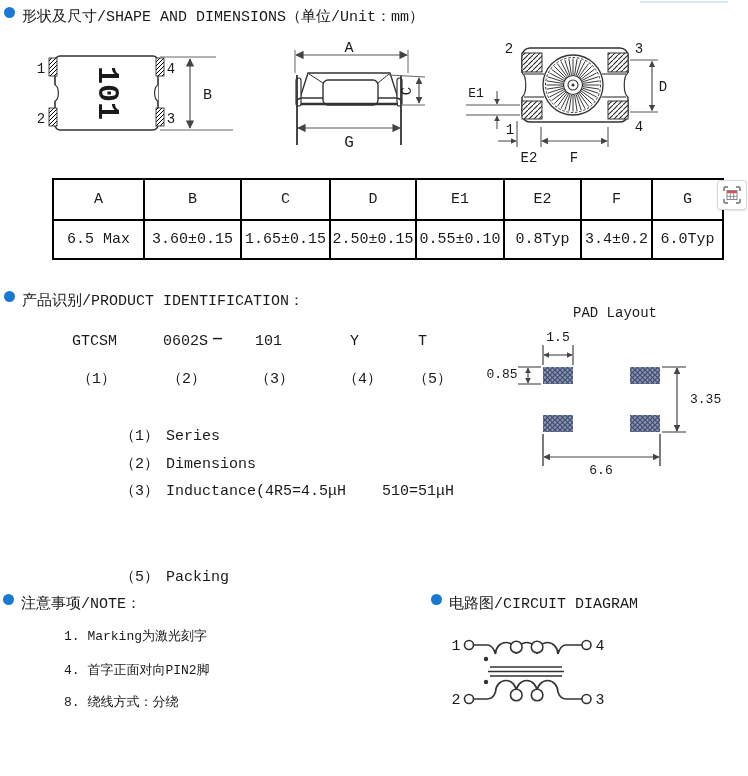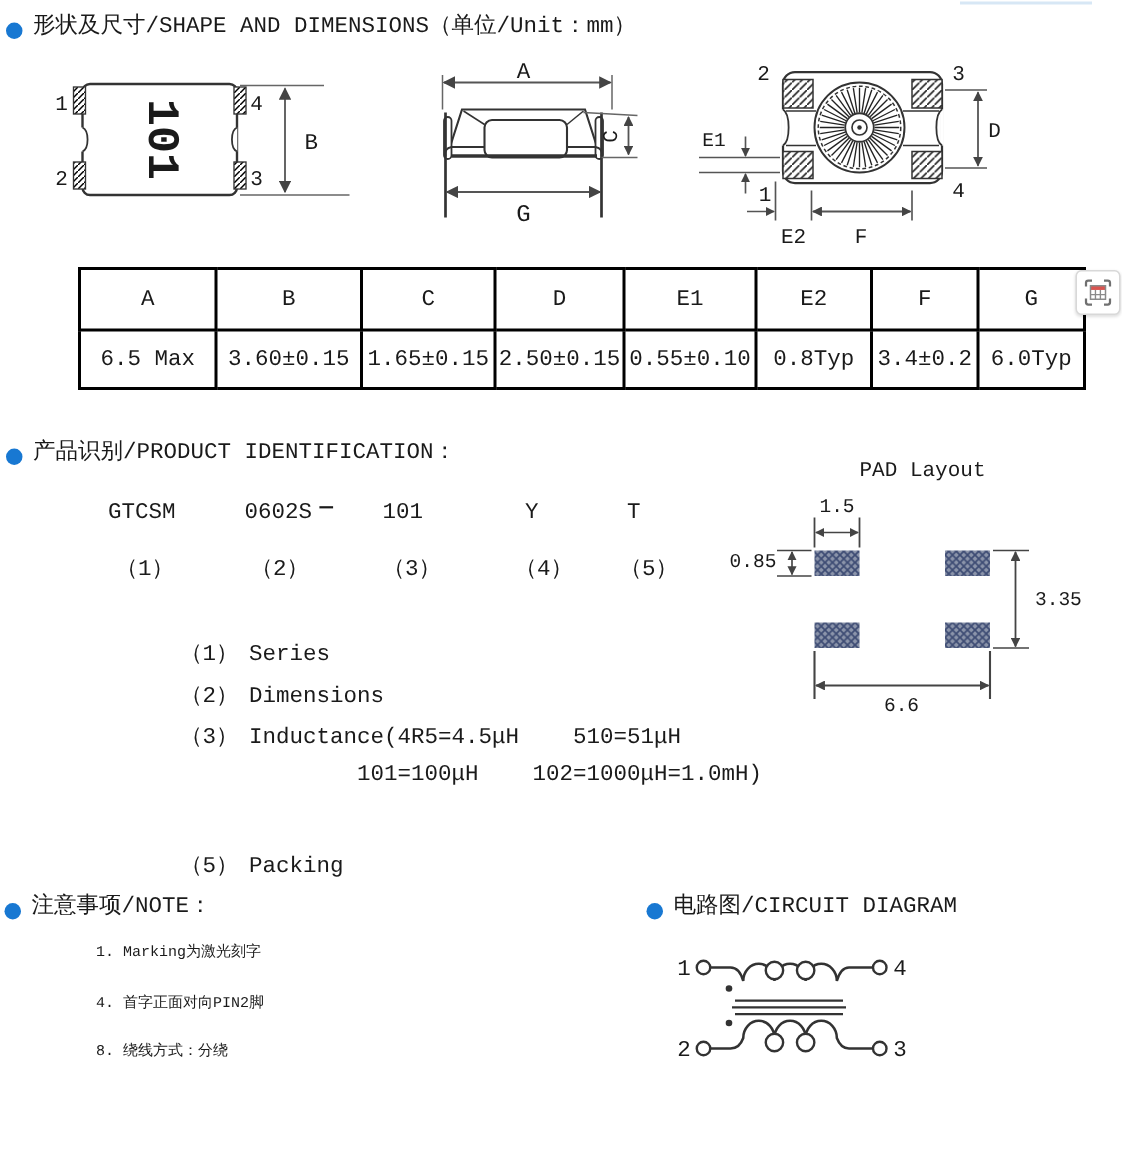--- a/index.html
+++ b/index.html
@@ -1,33 +1,33 @@
 <!DOCTYPE html>
 <html><head>
 <meta charset="utf-8">
 <style>
   html,body{margin:0;padding:0;background:#fff;}
   .page{position:relative;width:748px;height:776px;background:#fff;overflow:hidden;
         font-family:"Liberation Mono","DejaVu Sans Mono",monospace;color:#1a1a1a;}
   .abs{position:absolute;}
-  .sec-title{display:flex;align-items:flex-end;gap:7px;font-size:15px;white-space:pre;}
+  .sec-title{display:flex;align-items:flex-start;gap:7px;font-size:15px;white-space:pre;}
   .bullet{width:11px;height:11px;border-radius:50%;background:#1878d2;flex:0 0 auto;}
   table.dims{position:absolute;left:52px;top:178px;width:670px;border-collapse:collapse;
              table-layout:fixed;font-size:15px;text-align:center;}
   .dims th,.dims td{border:2px solid #000;font-weight:normal;padding:0;overflow:hidden;}
   .dims th{height:39px;}
   .dims td{height:37px;}
   .tbl-tool{position:absolute;left:717px;top:180px;width:28px;height:28px;background:#fff;
             border:1px solid #d8d8d8;border-radius:4px;box-shadow:0 1px 2px rgba(0,0,0,.12);
             display:flex;align-items:center;justify-content:center;cursor:pointer;}
   .code-part{position:absolute;font-size:15px;white-space:pre;}
   .code-dash{font-weight:bold;}
   .legend-row{position:absolute;left:84px;font-size:15px;white-space:pre;}
   .legend-num{display:inline-block;width:46px;}
-  .note-item{position:absolute;left:64px;font-size:10px;white-space:pre;}
+  .note-item{position:absolute;left:64px;font-size:13px;white-space:pre;}
   svg text{font-family:"Liberation Mono","DejaVu Sans Mono",monospace;fill:#1a1a1a;}
   .faint-line{position:absolute;left:640px;top:1px;width:88px;height:2px;background:#d7e7f5;}
 </style>
 </head>
 <body>
 
 <div class="page">
 
   <svg width="0" height="0" style="position:absolute" aria-hidden="true">
     <defs>
@@ -259,23 +259,20 @@
 
   <div class="legend-row" style="top:409px">
     <span class="legend-num">（1）</span><span>Series</span>
   </div>
   <div class="legend-row" style="top:437px">
     <span class="legend-num">（2）</span><span>Dimensions</span>
   </div>
   <div class="legend-row" style="top:464px">
     <span class="legend-num">（3）</span><span>Inductance(4R5=4.5μH    510=51μH</span>
   </div>
-  <div class="legend-row" style="top:491px">
-    <span class="legend-num"></span><span>        101=100μH    102=1000μH=1.0mH)</span>
-  </div>
   <div class="legend-row" style="top:550px">
     <span class="legend-num">（5）</span><span>Packing</span>
   </div>
 
   <div class="abs" style="left:480px;top:300px">
     <svg width="265" height="180" viewBox="0 0 265 180">
       <text x="93" y="17" font-size="14">PAD Layout</text>
       <rect x="63" y="67" width="30" height="17" fill="url(#padWeave)"></rect>
       <rect x="150" y="67" width="30" height="17" fill="url(#padWeave)"></rect>
       <rect x="63" y="115" width="30" height="17" fill="url(#padWeave)"></rect>

